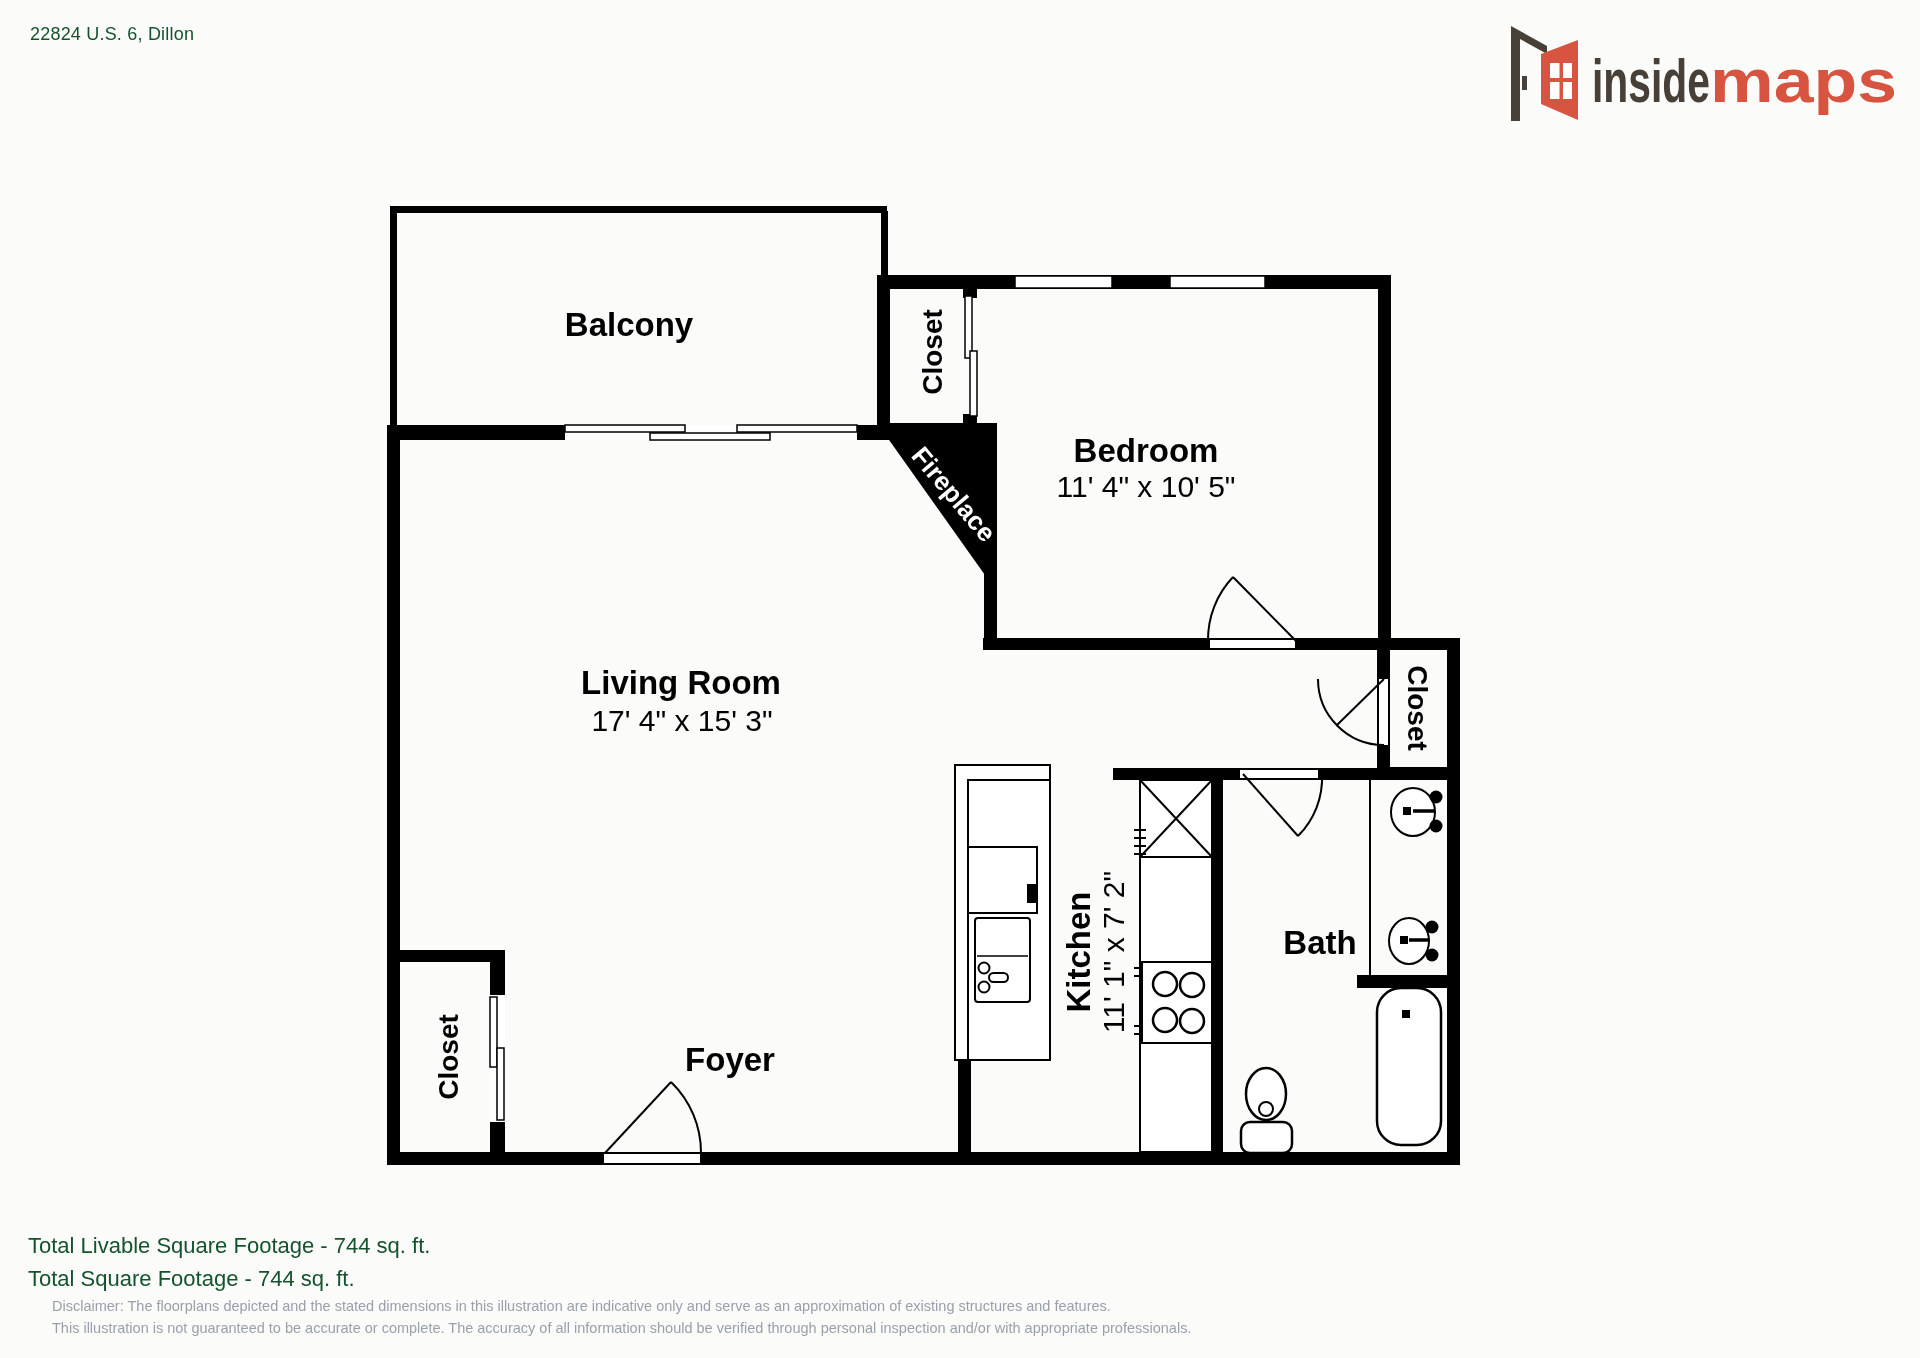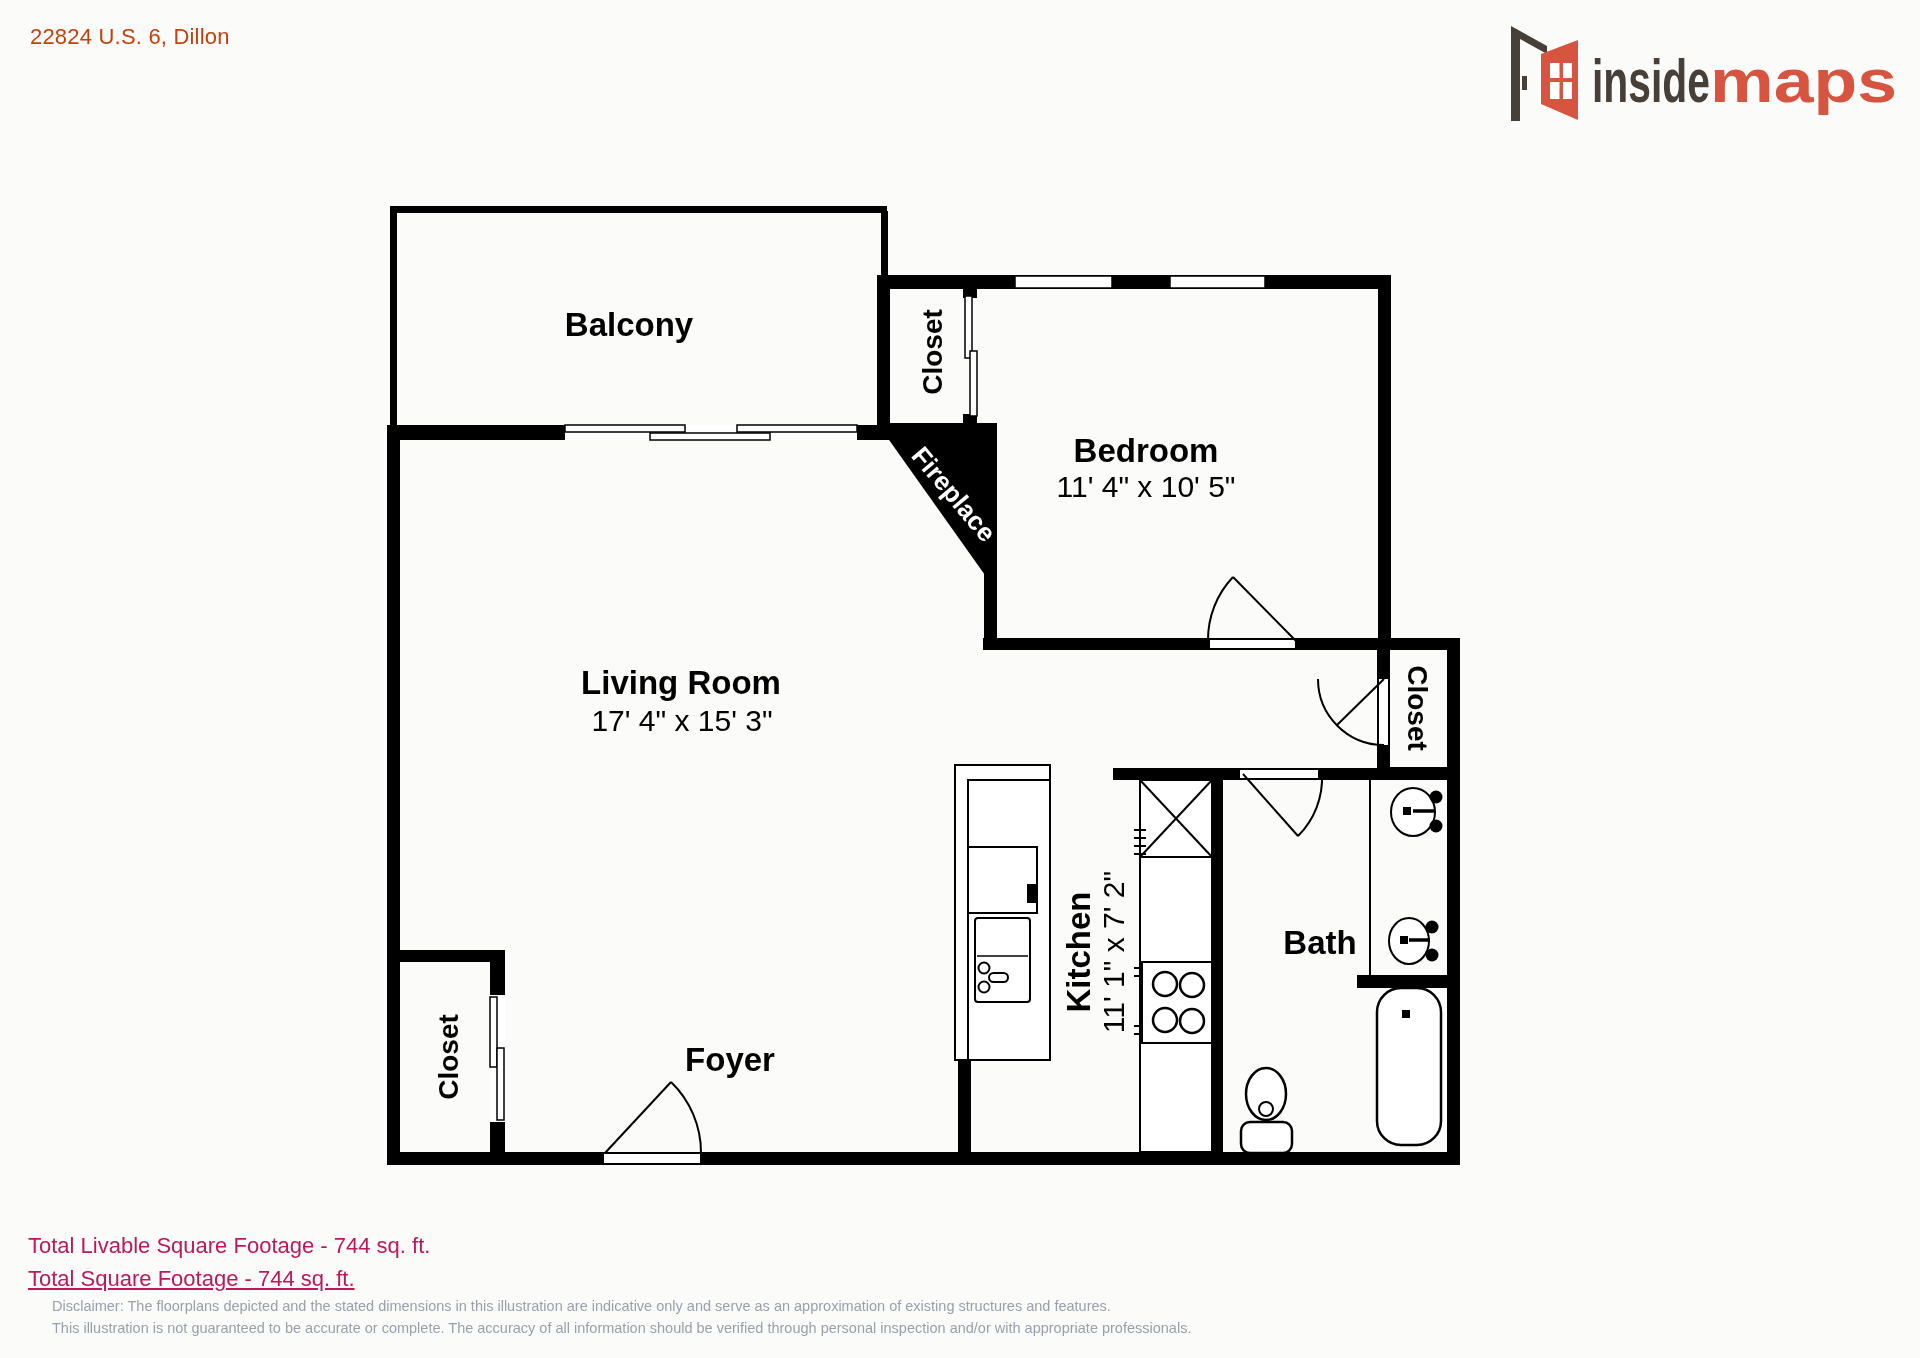--- a/index.html
+++ b/index.html
@@ -6,26 +6,26 @@
   body{background:#ffffff;}
   .page{
     position:relative;
     width:1920px;height:1358px;
     background:#fbfbfa;
     font-family:"Liberation Sans", sans-serif;
     overflow:hidden;
   }
   .address{
     position:absolute;left:30px;top:24px;
-    font-size:22px;color:#c2410c;letter-spacing:0.2px;
+    font-size:18px;color:#14532d;letter-spacing:0.2px;
   }
   .plan-svg{position:absolute;left:0;top:0;}
-  .footer-line{position:absolute;color:#be185d;font-size:22px;}
+  .footer-line{position:absolute;color:#14532d;font-size:22px;}
   .footer-line.l1{left:28px;top:1233px;}
-  .footer-line.l2{left:28px;top:1266px;text-decoration:underline;}
+  .footer-line.l2{left:28px;top:1266px;}
   .disclaimer{position:absolute;color:#9aa0ab;font-size:14.5px;}
   .disclaimer.d1{left:52px;top:1298px;}
   .disclaimer.d2{left:52px;top:1320px;text-align:right;}
   svg text{font-family:"Liberation Sans", sans-serif;}
   .room-label{font-weight:bold;font-size:33px;fill:#000;}
   .room-dims{font-size:30px;fill:#000;}
   .closet-label{font-weight:bold;font-size:28px;fill:#000;}
   .fireplace-label{font-weight:bold;font-size:26px;fill:#fff;}
 </style>
 </head>

